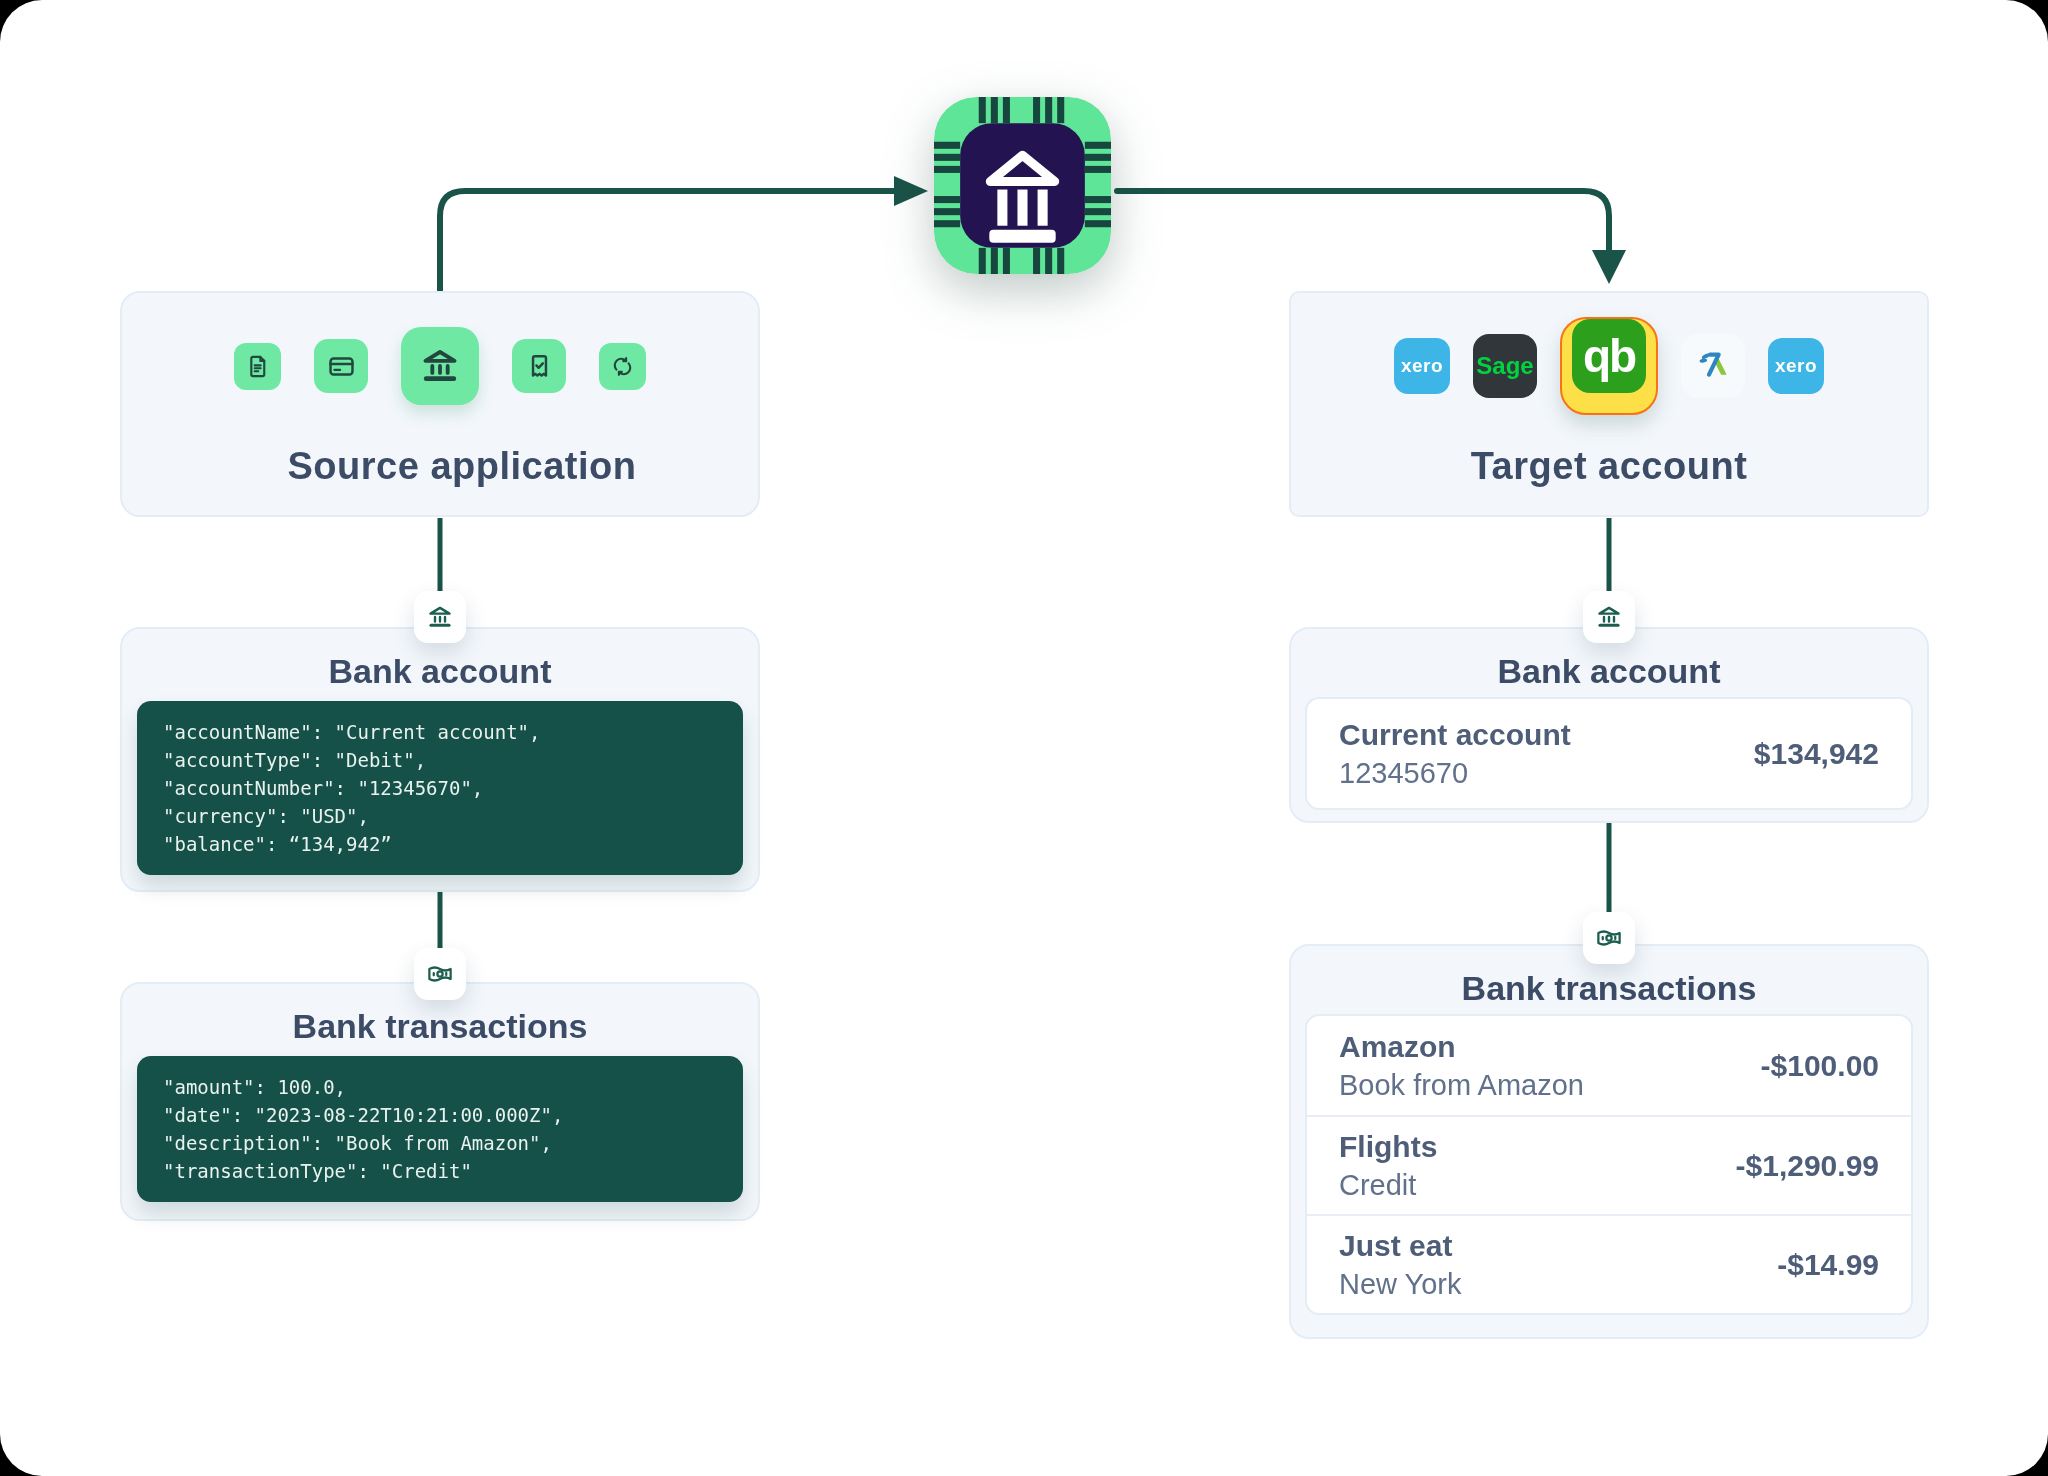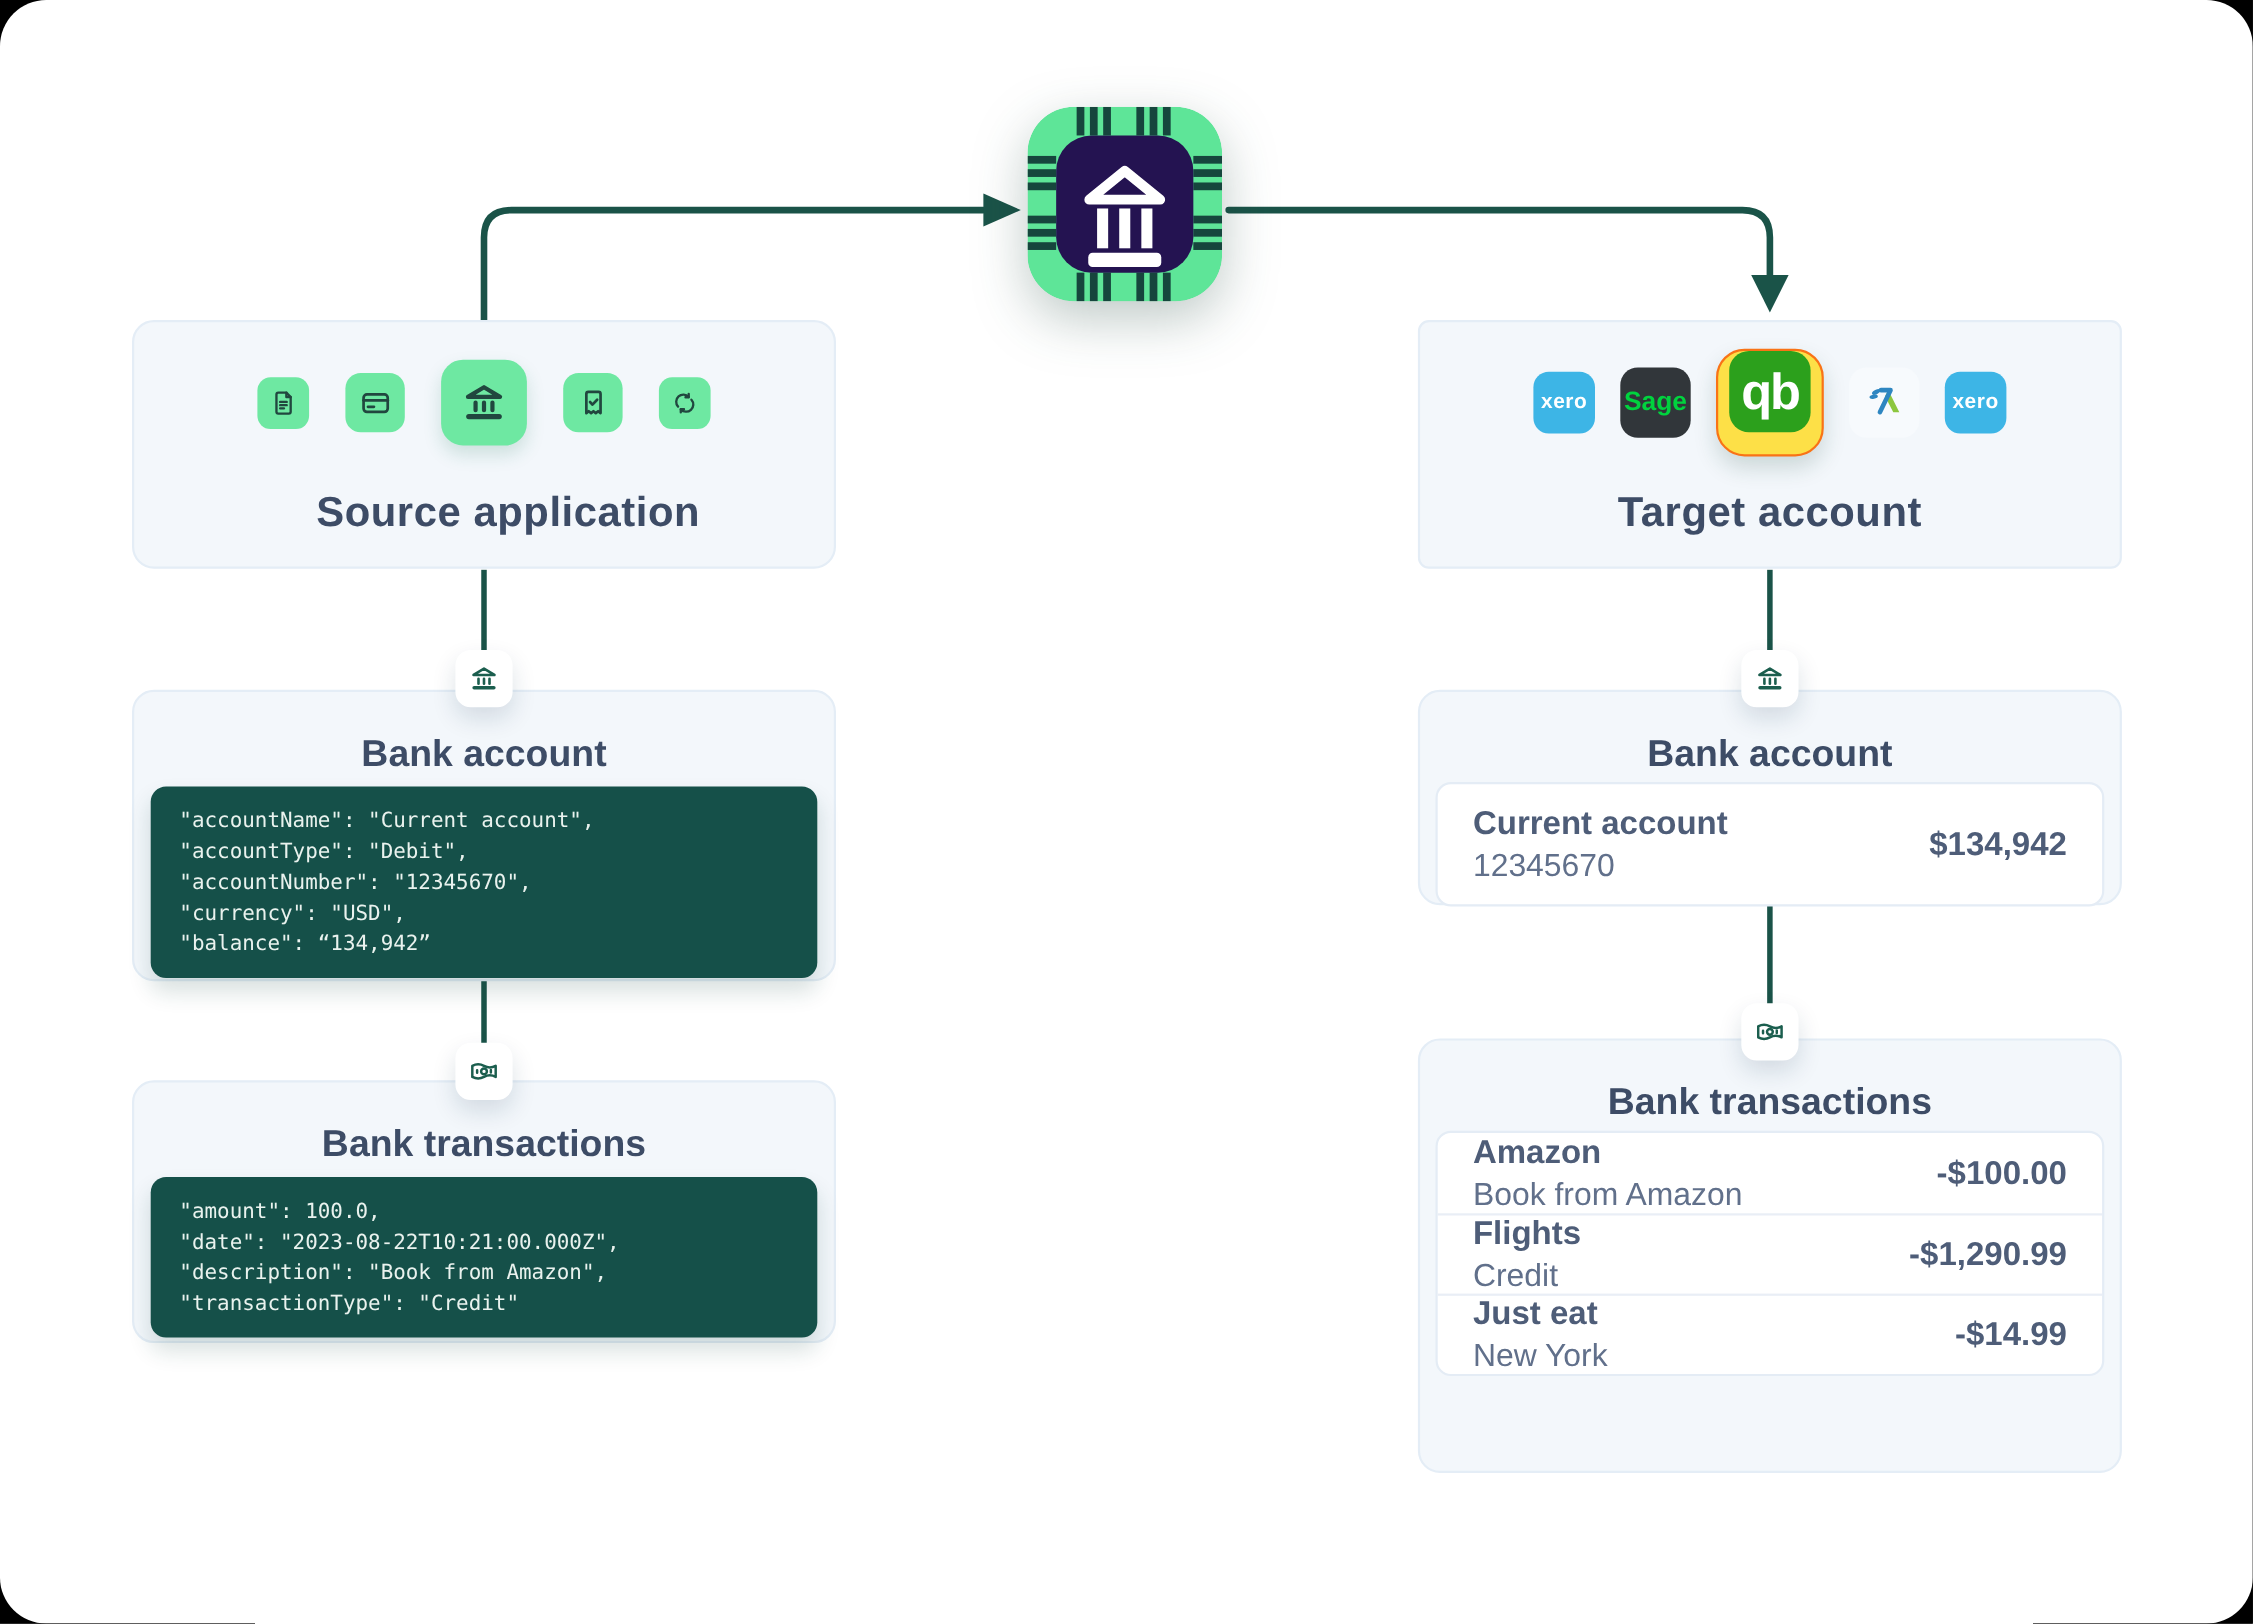--- a/index.html
+++ b/index.html
@@ -27,31 +27,31 @@
   .qb-ring{width:98px;height:98px;border-radius:26px;background:#fde047;border:2px solid #f97316;box-sizing:border-box;
            display:flex;align-items:flex-start;justify-content:center;box-shadow:0 10px 20px rgba(20,70,55,.18);}
   .app-qb{width:74px;height:74px;border-radius:18px;background:#2ca01c;color:#fff;font-size:46px;letter-spacing:-2px;}
 
   
   .badge{position:absolute;width:52px;height:52px;background:#fff;border-radius:14px;z-index:5;
          box-shadow:0 10px 22px rgba(16,48,80,.14);display:flex;align-items:center;justify-content:center;color:#1b5e4e;}
 
   
   .card{position:absolute;background:#f3f7fb;border:2px solid #e4edf6;border-radius:20px;box-sizing:border-box;z-index:3;}
-  .card-title{margin-top:38px;text-align:center;font-size:34px;font-weight:700;color:#3d4c66;line-height:36px;}
+  .card-title{margin-top:24px;text-align:center;font-size:34px;font-weight:700;color:#3d4c66;line-height:36px;}
   .codeblock{margin:12px 15px 0;background:#155049;border-radius:14px;padding:17px 26px;
              box-shadow:0 12px 20px rgba(16,70,60,.16);}
   .code-line{font-family:"DejaVu Sans Mono","Liberation Mono",monospace;font-size:19px;line-height:28px;color:#e9f2ee;white-space:pre;}
 
   .inner{margin:8px 14px 0;background:#ffffff;border:2px solid #e4ecf5;border-radius:14px;box-sizing:border-box;}
   .acct-row{display:flex;align-items:center;justify-content:space-between;padding:4px 32px;}
   .p-name{font-size:30px;font-weight:600;color:#4e5d78;}
   .p-sub{font-size:29px;color:#61708b;margin-top:5px;}
   .p-amt{font-size:30px;font-weight:600;color:#4e5d78;}
-  .tx-row{height:73px;display:flex;align-items:center;justify-content:space-between;padding:0 32px;box-sizing:border-box;}
+  .tx-row{height:99px;display:flex;align-items:center;justify-content:space-between;padding:0 32px;box-sizing:border-box;}
   .tx-row + .tx-row{border-top:2px solid #e9eef6;}
 
   
   .chip{position:absolute;left:934px;top:97px;width:177px;height:177px;z-index:4;
         filter:drop-shadow(0 16px 24px rgba(20,60,50,.28));}
 </style>
 </head>
 <body>
 
 <div class="canvas">

